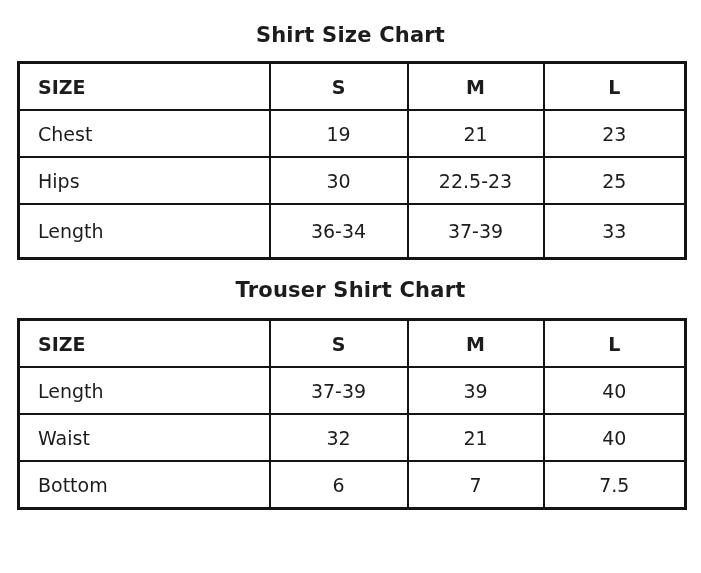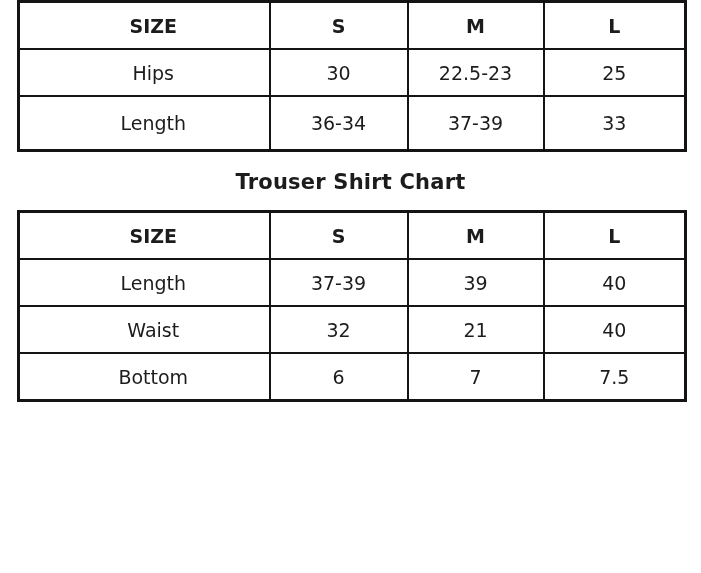--- a/index.html
+++ b/index.html
@@ -50,51 +50,58 @@
   .size-table col.c-s     { width: 138px; }
   .size-table col.c-m     { width: 136px; }
   .size-table col.c-l     { width: 142px; }
 
   .size-table th {
     font-weight: 700;
     text-align: center;
   }
   .size-table th.label-col,
   .size-table td.label-col {
-    text-align: center;
+    text-align: left;
     padding-left: 18px;
   }
   .size-table td {
     font-weight: 400;
     text-align: center;
   }
   .size-table tr.tall td { height: 52px; }
 </style>
 </head>
 <body>
 
 <div>
 
+  <h2 class="chart-title title-shirt">Shirt Size Chart</h2>
 
   <table class="size-table">
     <colgroup>
       <col class="c-label">
         <col class="c-s">
         <col class="c-m">
         <col class="c-l">
     </colgroup>
     <thead>
       <tr>
         <th class="label-col">SIZE</th>
         <th>S</th>
         <th>M</th>
         <th>L</th>
       </tr>
     </thead>
     <tbody>
+      <tr>
+        <td class="label-col">Chest</td>
+        <td>19</td>
+        <td>21</td>
+        <td>23</td>
+      </tr>
       <tr>
         <td class="label-col">Hips</td>
         <td>30</td>
         <td>22.5-23</td>
         <td>25</td>
       </tr>
       <tr class="tall">
         <td class="label-col">Length</td>
         <td>36-34</td>
         <td>37-39</td>

